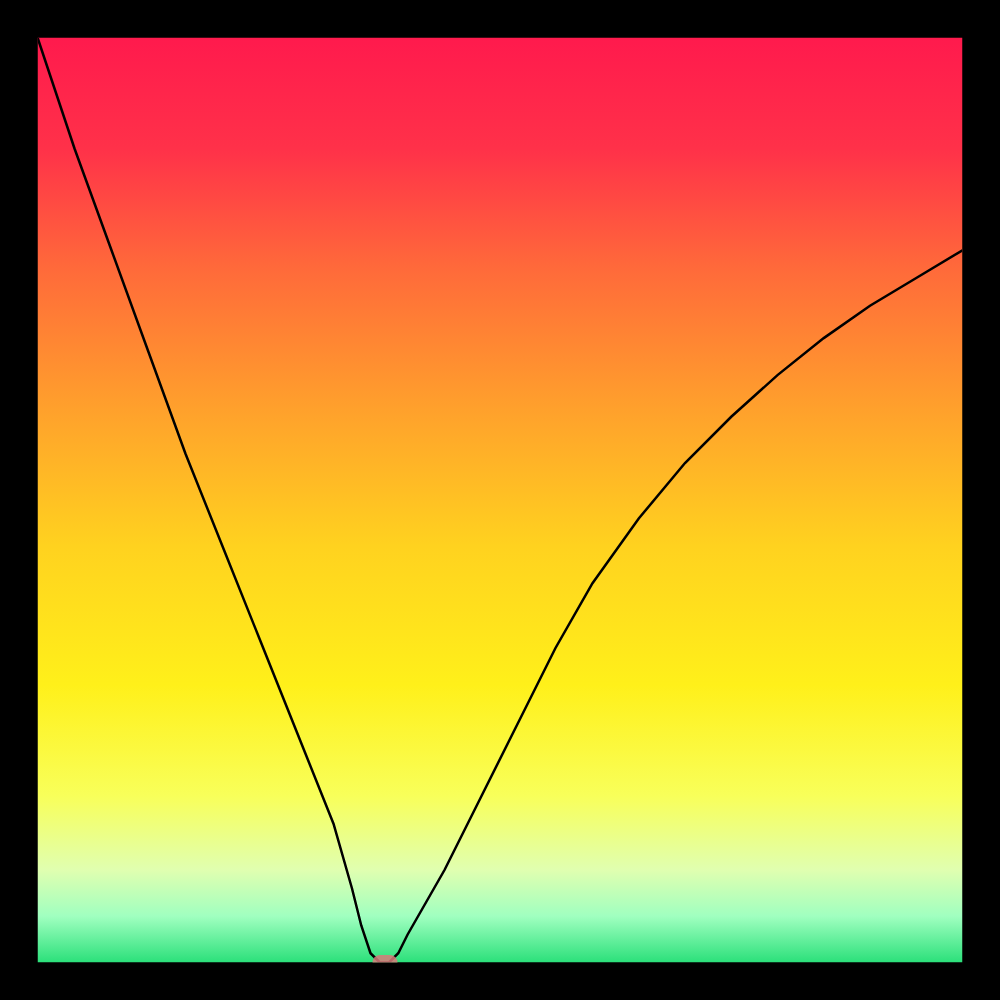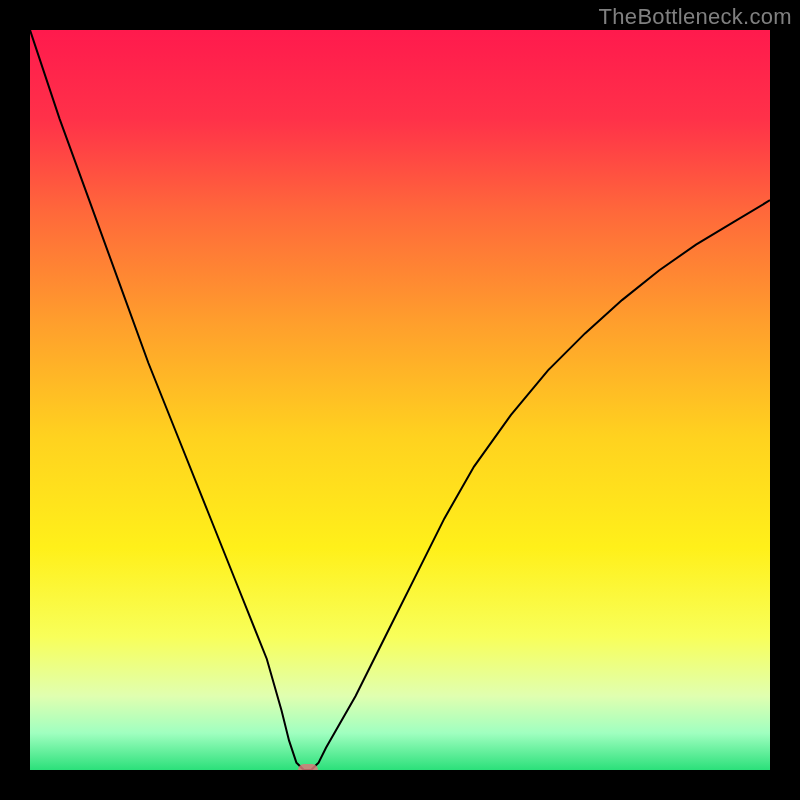--- a/index.html
+++ b/index.html
@@ -57,21 +57,20 @@
     font-size: 22px;
     font-weight: 500;
     letter-spacing: 0.3px;
   }
 </style>
 </head>
 <body>
 
 <div class="frame">
 
-  <div class="watermark">TheBottleneck.com</div>
 
   <div class="plot-area">
 
     <div class="gradient" style="background: linear-gradient(rgb(255, 26, 77) 0%, rgb(255, 49, 73) 12%, rgb(255, 106, 58) 25%, rgb(255, 160, 44) 40%, rgb(255, 210, 31) 55%, rgb(255, 240, 26) 70%, rgb(248, 255, 90) 82%, rgb(224, 255, 176) 90%, rgb(160, 255, 192) 95%, rgb(43, 224, 122) 100%);"></div>
 
     <svg class="curve-svg" viewBox="0 0 100 100" preserveAspectRatio="none">
       <path fill="none" stroke="#000" stroke-width="2" vector-effect="non-scaling-stroke" d="M0.00 0.00 L4.00 12.00 L8.00 23.00 L12.00 34.00 L16.00 45.00 L20.00 55.00 L24.00 65.00 L28.00 75.00 L32.00 85.00 L34.00 92.00 L35.00 96.00 L36.00 99.00 L37.00 100.00 L38.00 100.00 L39.00 99.00 L40.00 97.00 L44.00 90.00 L48.00 82.00 L52.00 74.00 L56.00 66.00 L60.00 59.00 L65.00 52.00 L70.00 46.00 L75.00 41.00 L80.00 36.50 L85.00 32.50 L90.00 29.00 L95.00 26.00 L100.00 23.00"></path>
     </svg>
 
     <div class="marker" style="left: 37.5%; top: 100%; background: rgb(216, 122, 122);"></div>

